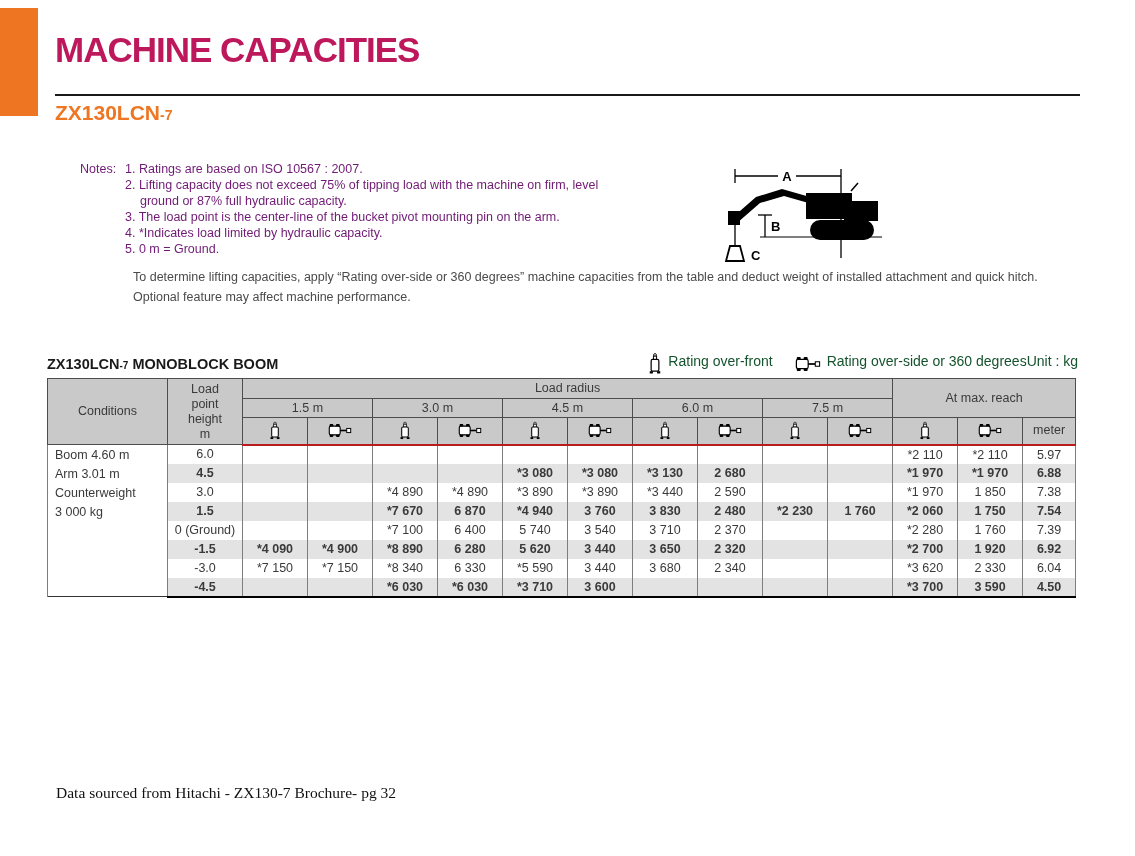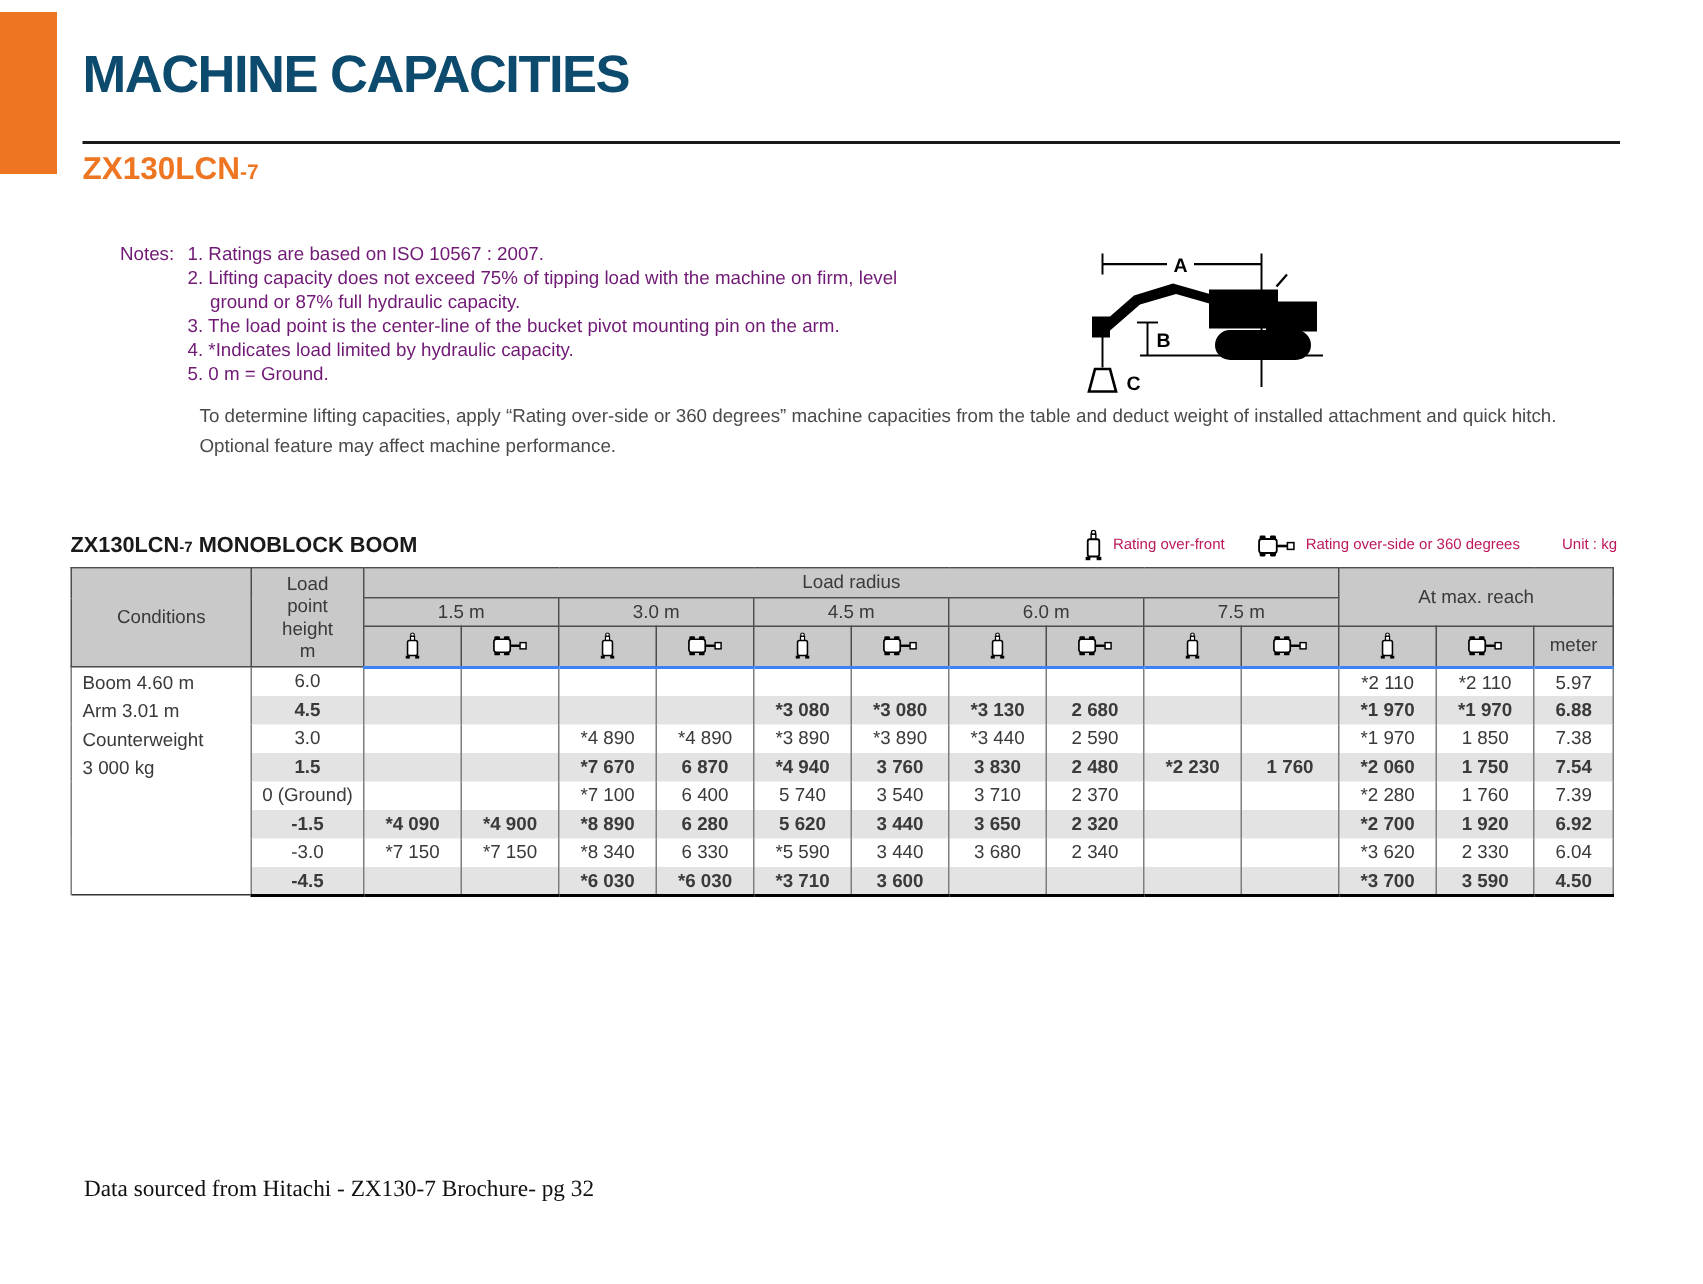--- a/index.html
+++ b/index.html
@@ -5,54 +5,54 @@
   * { margin:0; padding:0; box-sizing:border-box; }
   html,body { background:#ffffff; }
   .page {
     position:relative; width:1135px; height:856px; background:#fff;
     font-family:"Liberation Sans", sans-serif; color:#3c3c3c; overflow:hidden;
   }
   
   .orange-bar { position:absolute; left:0; top:8px; width:38px; height:108px; background:#ee7623; }
   .page-title {
     position:absolute; left:55px; top:30px; font-size:35px; font-weight:700;
-    letter-spacing:-1px; color:#0c4a6e;
+    letter-spacing:-1px; color:#be185d;
   }
   .title-rule { position:absolute; left:55px; top:94px; width:1025px; height:2px; background:#1a1a1a; }
   .model-head { position:absolute; left:55px; top:101px; font-size:21px; font-weight:700; color:#ee7623; }
   .model-head .suffix { font-size:14px; font-weight:700; }
   
   .notes { position:absolute; left:80px; top:161px; display:flex; font-size:12.5px; line-height:16px; color:#701a75; }
   .notes-label { width:45px; flex:0 0 45px; }
   .notes-items { width:500px; }
   .notes-items div { padding-left:15px; text-indent:-15px; }
   .paras { position:absolute; left:133px; top:269px; width:950px; font-size:12.5px; line-height:16px; color:#4a4a4a; }
   .paras p { margin:0 0 4px 0; }
   
   .diagram { position:absolute; left:720px; top:163px; }
   .diagram-legend { position:absolute; left:905px; top:178px; font-size:13px; line-height:25px; color:#3a3a3a; }
   
   .tbl-title { position:absolute; left:47px; top:356px; font-size:14.5px; font-weight:700; color:#1a1a1a; }
   .tbl-title .suffix { font-size:10px; }
-  .tbl-legend { position:absolute; right:57px; top:353px; display:flex; align-items:center; font-size:10px; color:#be185d; }
+  .tbl-legend { position:absolute; right:57px; top:353px; display:flex; font-size:14px; color:#14532d; }
   .tbl-legend .lg-icon { display:flex; align-items:center; margin-right:6px; }
   .tbl-legend .gap { margin-right:22px; }
-  .tbl-legend .unit { margin-left:28px; }
+  .tbl-legend .unit { }
   
   .cap-table {
     position:absolute; left:47px; top:378px; width:1028px;
     border-collapse:collapse; table-layout:fixed; font-size:12.5px; color:#3a3a3a;
   }
   .cap-table th {
     background:#c9c9c9; border:1px solid #4d4d4d; font-weight:400;
     text-align:center; vertical-align:middle; padding:0; line-height:15px;
   }
   .cap-table .hr1 th { height:20px; }
   .cap-table .hr2 th { height:19px;margin-top:37px; }
-  .cap-table .hr3 th { height:27px; border-bottom:2px solid #3b82f6; }
+  .cap-table .hr3 th { height:27px; border-bottom:2px solid #b91c1c; }
   .cap-table td {
     border-left:1px solid #7d7d7d; border-right:1px solid #7d7d7d;
     height:19px; text-align:center; vertical-align:middle; padding:0;
   }
   .cap-table { border:1px solid #333; }
   .cap-table tbody tr:last-child td { border-bottom:2px solid #000; }
   .cap-table tr.stripe td { background:#e3e3e3;font-weight:bold; }
   .cond-cell { background:#fff !important; text-align:left !important; vertical-align:top !important; padding:1px 0 0 7px !important; line-height:19px; }
   .icon-cell svg, .lg-icon svg { display:inline-block; vertical-align:middle; }
   

